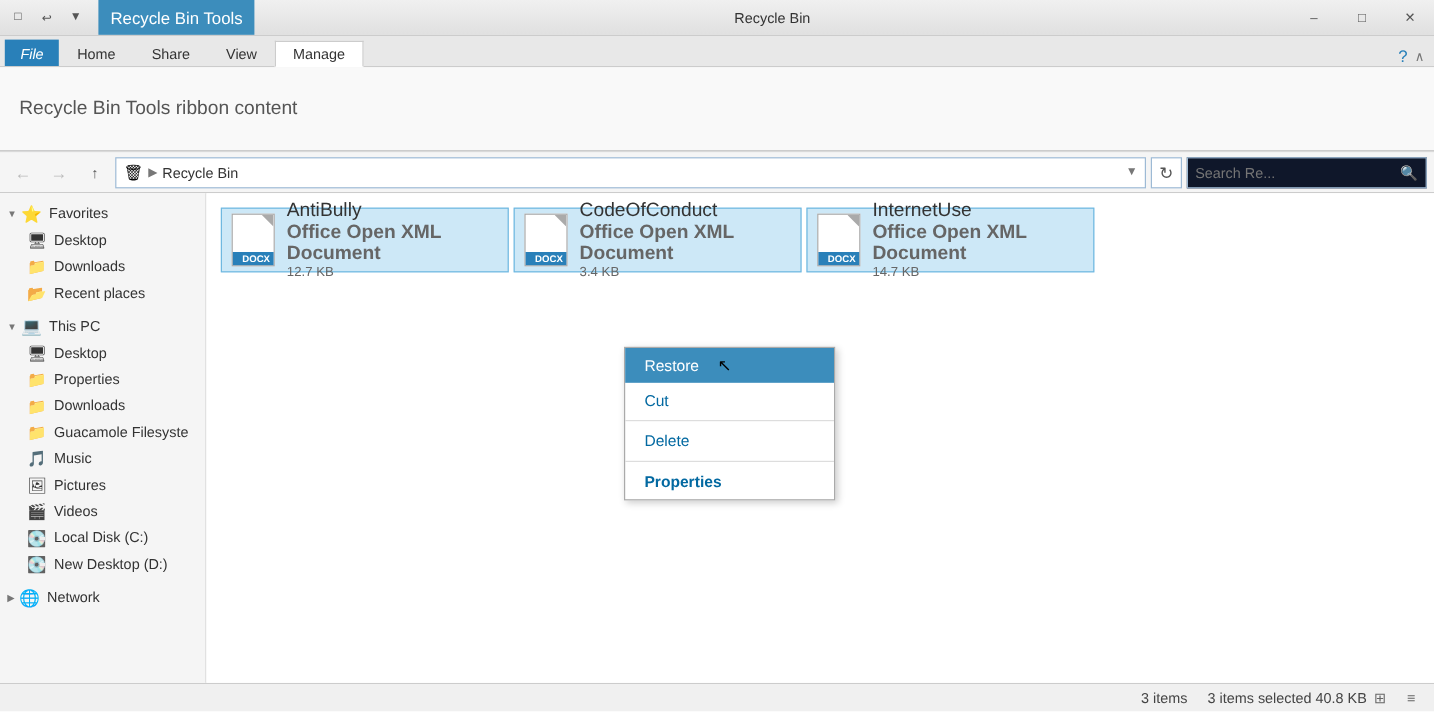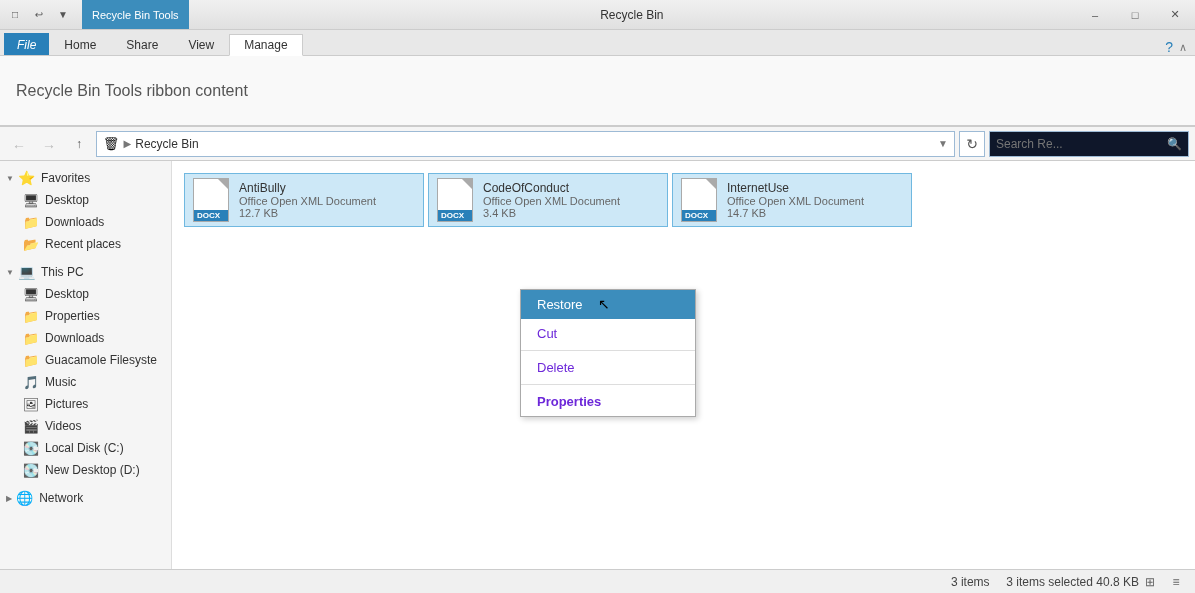--- a/index.html
+++ b/index.html
@@ -30,21 +30,21 @@
       width: 22px; height: 22px;
       display: flex; align-items: center; justify-content: center;
       font-size: 10px;
       color: #555;
       cursor: pointer;
     }
     .ribbon-tab-active {
       background: #3c8dbc;
       color: #fff;
       padding: 4px 10px;
-      font-size: 11px;
+      font-size: 14px;
       height: 100%;
       display: flex;
       align-items: center;
       margin-left: 4px;
       text-align: right;
     }
     .title-bar-title {
       flex: 1;
       text-align: center;
       font-size: 12px;
@@ -288,42 +288,42 @@
       background: #aaa;
       clip-path: polygon(0 0, 100% 100%, 100% 0);
     }
     .docx-badge {
       background: #2980b9;
       color: #fff;
       font-size: 8px;
       font-weight: bold;
       padding: 1px 3px;
       width: 100%;
-      text-align: left;
+      text-align: right;
     }
     .file-info { flex: 1; min-width: 0; }
-    .file-name { font-size: 12px; color: #333; font-weight: 500; }
-    .file-type { font-size: 11px; color: #666; }
+    .file-name { font-size: 16px; color: #333; font-weight: 500; }
+    .file-type { font-size: 16px; color: #666; font-weight: bold; }
     .file-size { font-size: 11px; color: #666; }
 
     
     .context-menu {
       position: absolute;
       top: 128px;
       left: 348px;
       width: 176px;
       background: #fff;
       border: 1px solid #aaa;
       box-shadow: 2px 2px 6px rgba(0,0,0,0.2);
       z-index: 100;
     }
     .ctx-item {
       padding: 7px 16px;
       font-size: 13px;
-      color: #6d28d9;
+      color: #0369a1;
       cursor: pointer;
     }
     .ctx-item.active-hover { background: #3c8dbc; color: #fff; }
     .ctx-item.bold { font-weight: bold; }
     .ctx-separator {
       height: 1px;
       background: #ddd;
       margin: 2px 0;
     }
 

